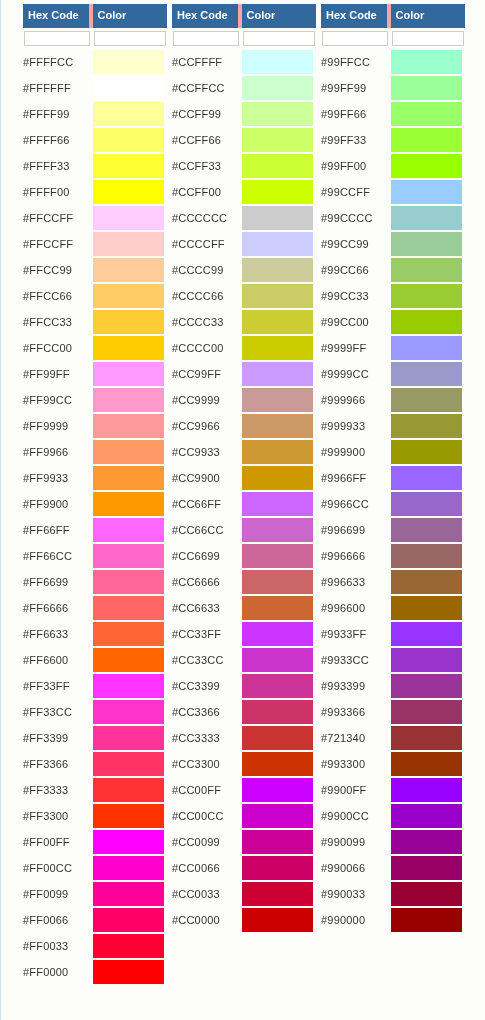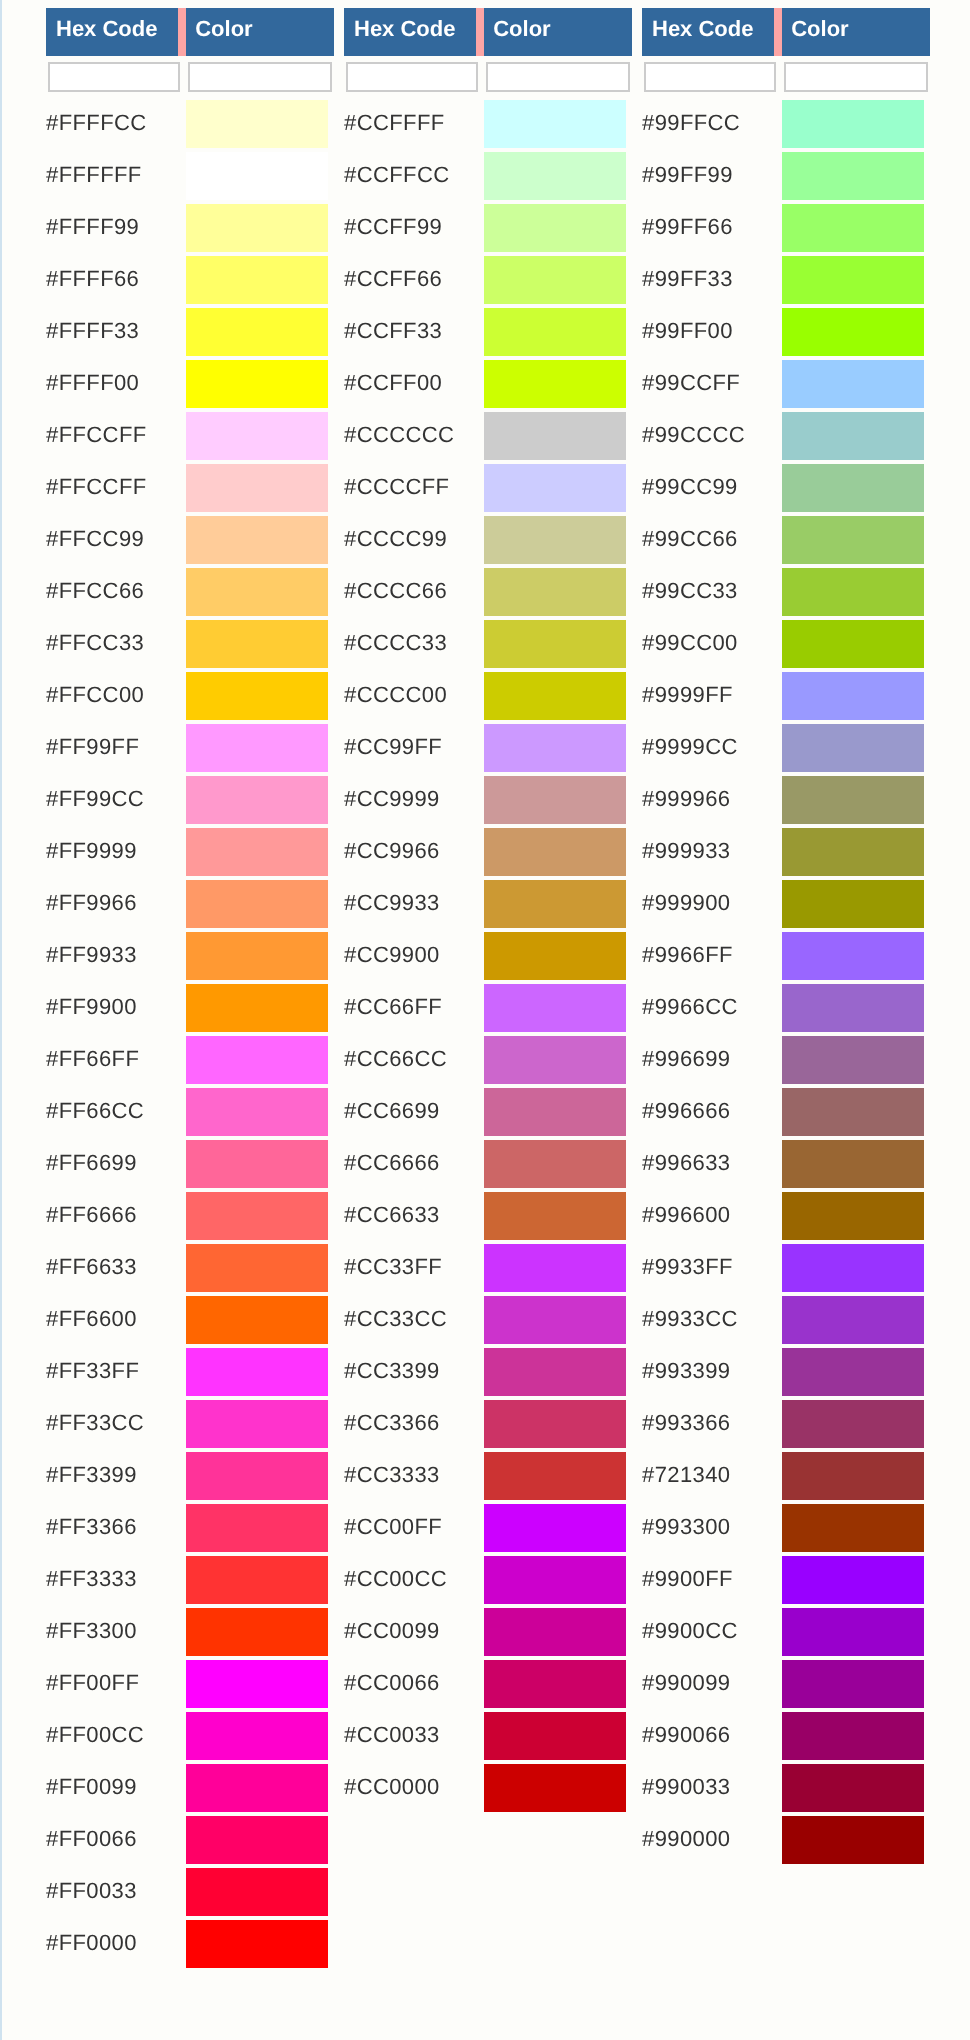--- a/index.html
+++ b/index.html
@@ -532,20 +532,26 @@
               <span class="swatch" style="background-color: rgb(204, 51, 102);"></span>
             </td>
           </tr>
           <tr class="data-row">
             <td class="hex-cell">#CC3333</td>
             <td class="swatch-cell">
               <span class="swatch" style="background-color: rgb(204, 51, 51);"></span>
             </td>
           </tr>
           <tr class="data-row">
+            <td class="hex-cell">#CC3300</td>
+            <td class="swatch-cell">
+              <span class="swatch" style="background-color: rgb(204, 51, 0);"></span>
+            </td>
+          </tr>
+          <tr class="data-row">
             <td class="hex-cell">#CC00FF</td>
             <td class="swatch-cell">
               <span class="swatch" style="background-color: rgb(204, 0, 255);"></span>
             </td>
           </tr>
           <tr class="data-row">
             <td class="hex-cell">#CC00CC</td>
             <td class="swatch-cell">
               <span class="swatch" style="background-color: rgb(204, 0, 204);"></span>
             </td>

